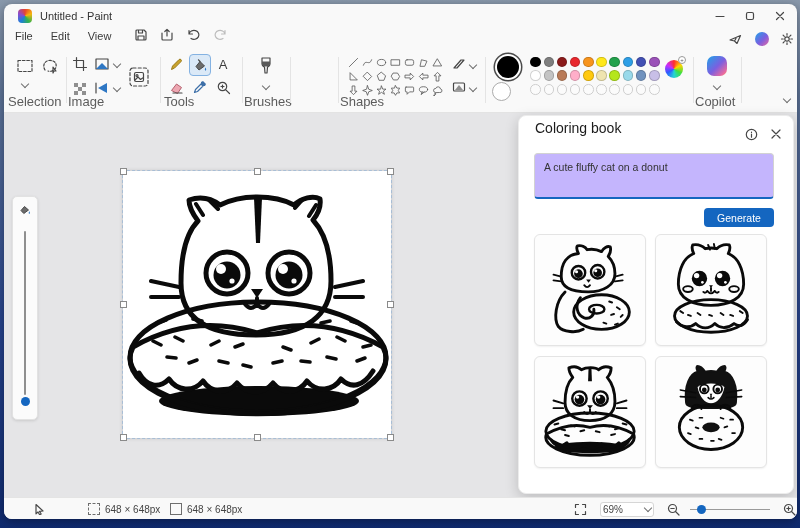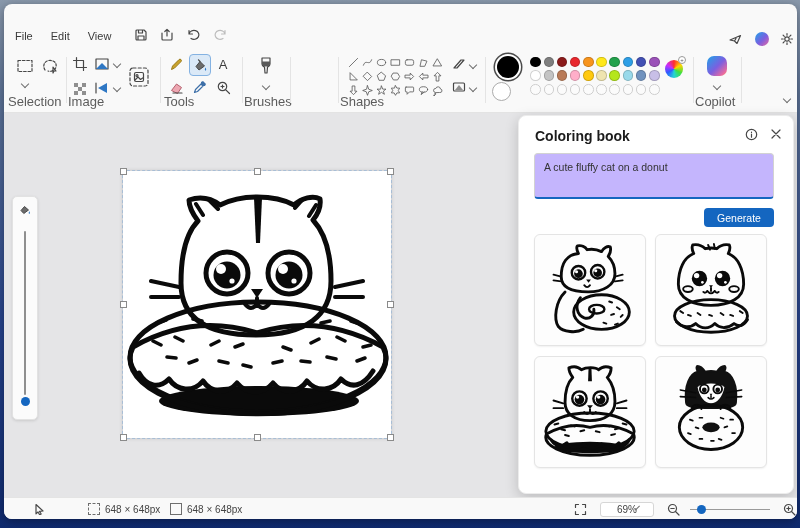--- a/index.html
+++ b/index.html
@@ -40,39 +40,58 @@
   .cdot.empty{background:#fbfbfb;border:1px solid #cfcfcf}
   
   .workarea{position:absolute;left:0;top:109px;width:100%;height:384px;background:#e5e5e7}
   .canvas{position:absolute;left:119px;top:58px;width:268px;height:267px;background:#fff;box-shadow:0 0 4px rgba(0,0,0,.18)}
   .handle{position:absolute;width:5px;height:5px;background:#fff;border:1px solid #8a8a8a}
   .sliderbox{position:absolute;left:8px;top:83px;width:24px;height:222px;background:#fbfbfb;border:1px solid #e2e2e2;border-radius:5px;box-shadow:0 1px 3px rgba(0,0,0,.12)}
   .slider-track{position:absolute;left:11px;top:34px;width:2px;height:164px;background:#8f8f8f;border-radius:1px}
   .slider-thumb{position:absolute;left:7.5px;top:200px;width:9px;height:9px;border-radius:50%;background:#1466c0}
   
   .panel{position:absolute;left:514px;top:2px;width:274px;height:377px;background:#fff;border:1px solid #ececec;border-radius:8px;box-shadow:0 4px 14px rgba(0,0,0,.18)}
-  .panel-title{position:absolute;left:16px;top:12px;font-size:14px;font-weight:700;color:#1b1b1b}
+  .panel-title{position:absolute;left:16px;top:4px;font-size:14px;font-weight:400;color:#1b1b1b}
   .panel-ico{position:absolute;top:12px;color:#555;font-size:11px}
   .prompt-box{position:absolute;left:15px;top:37px;width:240px;height:46px;border:1px solid #d2d2d2;border-bottom:2px solid #1466c0;border-radius:4px;background:#c4b5fd;font-size:10.5px;color:#333;padding:7px 9px;box-sizing:border-box;line-height:1.3}
   .gen-btn{position:absolute;left:185px;top:92px;width:70px;height:19px;background:#1466c0;color:#fff;font-size:10.5px;border:none;border-radius:4px;display:flex;align-items:center;justify-content:center}
   .thumb{position:absolute;width:110px;height:110px;background:#fdfdfd;border:1px solid #e4e4e4;border-radius:6px;box-shadow:0 1px 2px rgba(0,0,0,.06);display:flex;align-items:center;justify-content:center}
   .thumb svg{width:96px;height:96px}
   
   .statusbar{position:absolute;left:0;top:493px;width:100%;height:22px;background:#f9f9f9;border-top:1px solid #e4e4e4;font-size:10px;color:#444}
   .sb-item{position:absolute;top:0;height:22px;display:flex;align-items:center;gap:5px}
-  .zoom-box{position:absolute;left:596px;top:3.5px;width:54px;height:15px;background:#fff;border:1px solid #d6d6d6;border-radius:3px;display:flex;align-items:center;justify-content:space-between;padding:0 16px;box-sizing:border-box}
+  .zoom-box{position:absolute;left:596px;top:3.5px;width:54px;height:15px;background:#fff;border:1px solid #d6d6d6;border-radius:3px;display:flex;align-items:center;justify-content:space-between;padding:0 2px;box-sizing:border-box}
   .ztrack{position:absolute;left:686px;top:10.5px;width:80px;height:1.5px;background:#9a9a9a}
   .zthumb{position:absolute;left:693px;top:6.5px;width:9px;height:9px;border-radius:50%;background:#1466c0}
   .lineart{stroke:#0a0a0a;fill:none;stroke-linecap:round;stroke-linejoin:round}
 </style>
 </head>
 <body>
 
 <div class="window">
 
+  <div class="titlebar">
+    <div class="ab" style="left:14px;top:5px;width:14px;height:14px;border-radius:4px;background:conic-gradient(#e8432d,#f7b50c,#35b44a,#1d7fd8,#8a4bd0,#e8432d);"></div>
+    <div class="title-text">Untitled - Paint</div>
+    <div class="wbtn" style="right:62px">
+        <svg class="i" width="10" height="10">
+          <path class="ic" d="M1,5.5H9"></path>
+        </svg>
+      </div>
+    <div class="wbtn" style="right:32px">
+        <svg class="i" width="10" height="10">
+          <rect class="ic" x="1.5" y="1.5" width="7" height="7" rx="1.5"></rect>
+        </svg>
+      </div>
+    <div class="wbtn" style="right:2px">
+        <svg class="i" width="10" height="10">
+          <path class="ic" d="M1.5,1.5L8.5,8.5M8.5,1.5L1.5,8.5"></path>
+        </svg>
+      </div>
+  </div>
 
   <div class="menubar">
     <span class="menu-item">File</span>
     <span class="menu-item">Edit</span>
     <span class="menu-item">View</span>
     <div class="qat">
       <span>
           <svg class="i" width="14" height="14">
             <path class="ic" d="M2,3a1,1 0 0 1 1-1h7l2,2v7a1,1 0 0 1 -1,1H3a1,1 0 0 1 -1-1Z M4.5,2v3h4V2 M4,12V8h6v4"></path>
           </svg>

